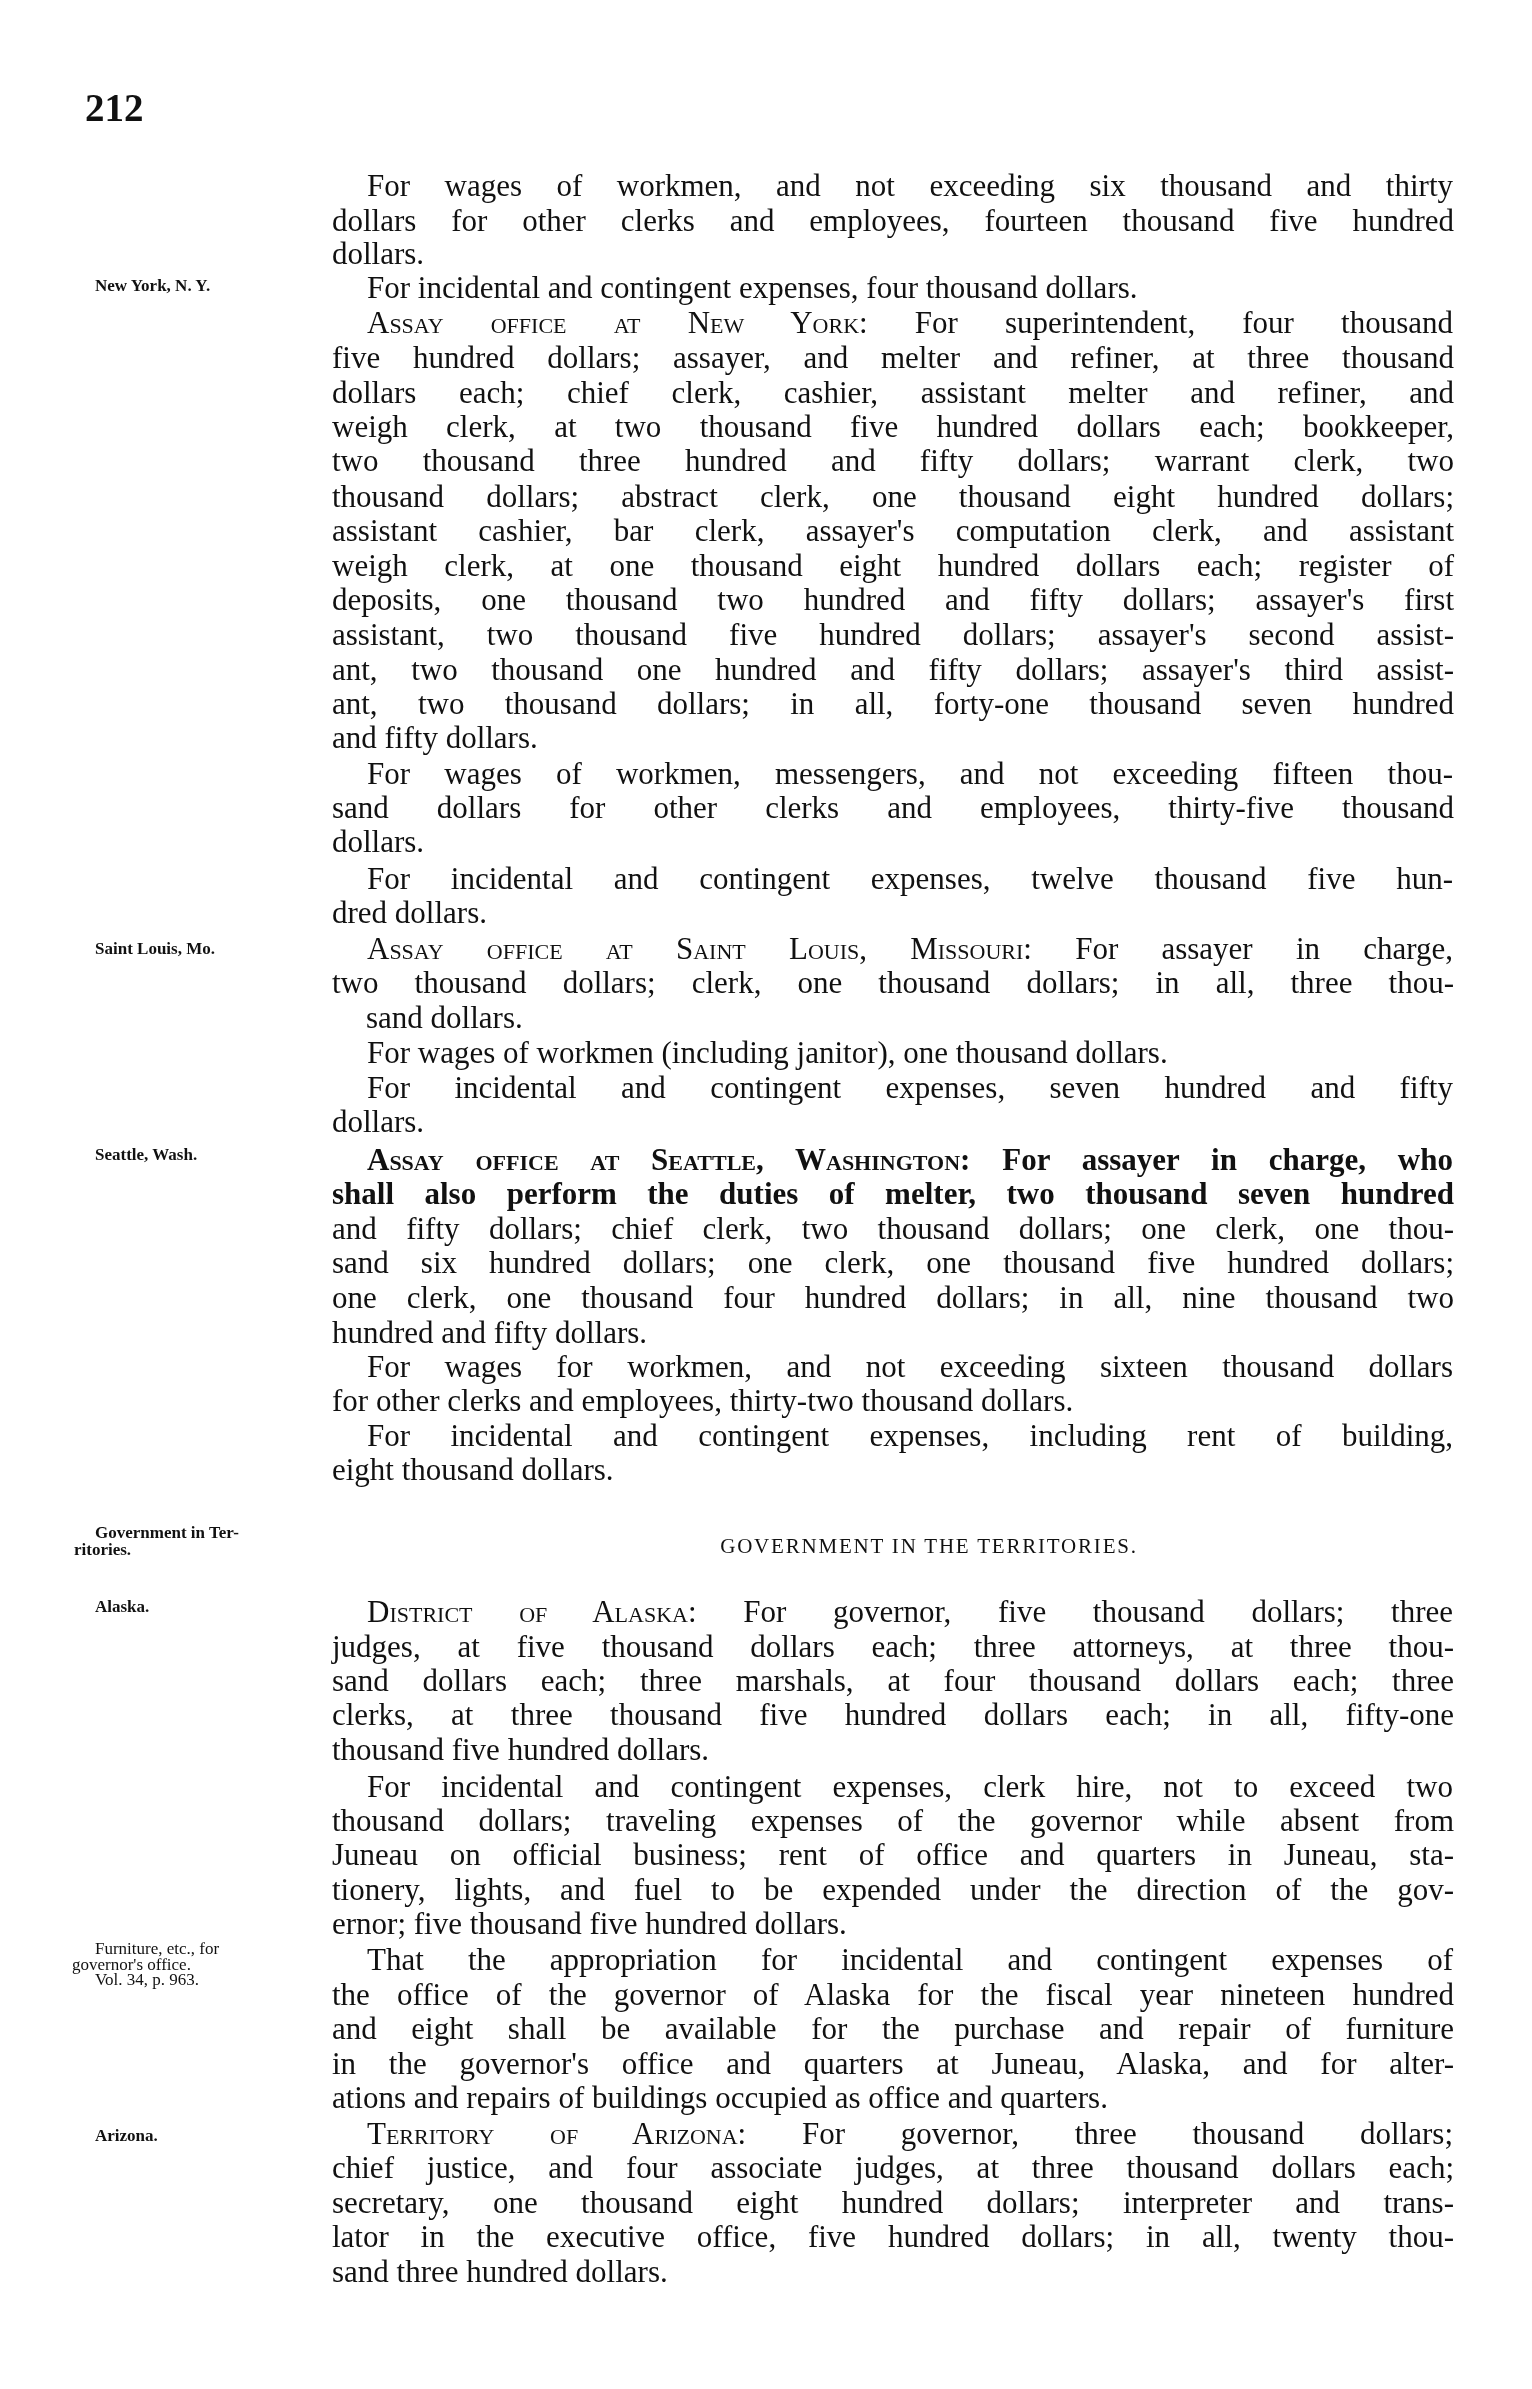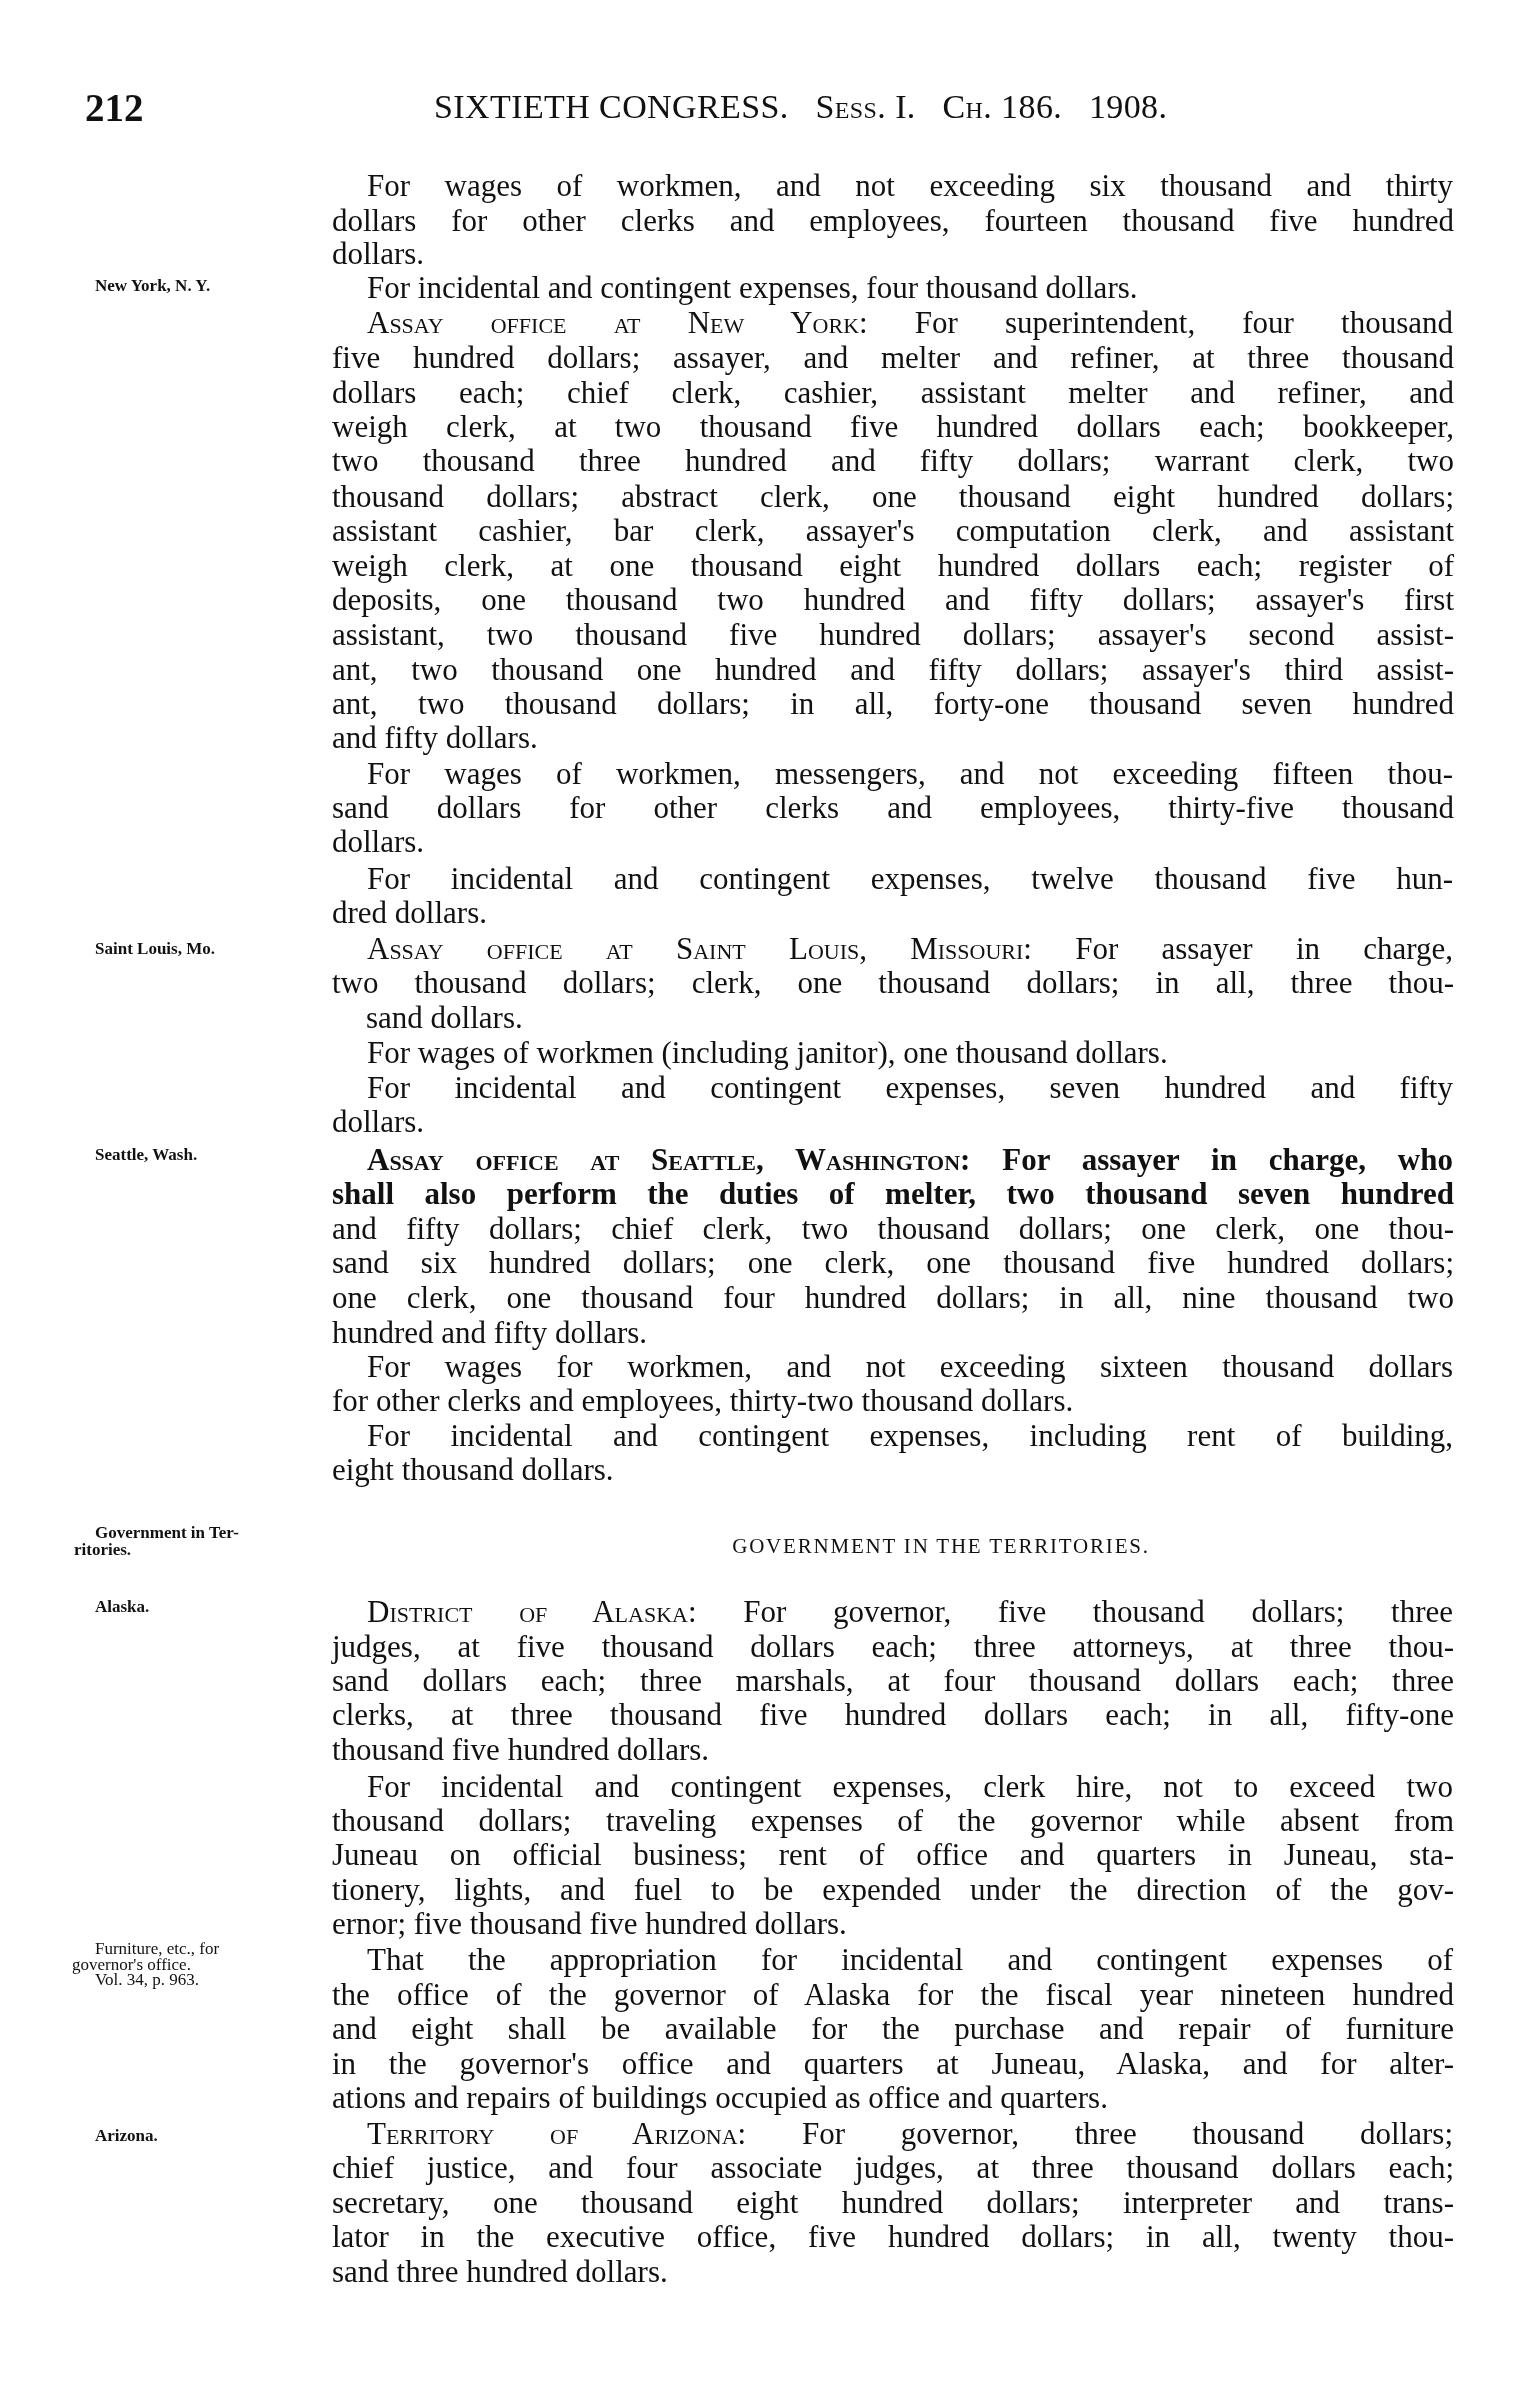--- a/index.html
+++ b/index.html
@@ -9,33 +9,27 @@
     .running-head { position: absolute; left: 434px; top: 7px; font-size: 34px; letter-spacing: 0.4px; white-space: nowrap; }
     .running-head .sc { font-variant: small-caps; }
     .body-col { position: absolute; left: 332px; width: 1122px; }
     .line { position: absolute; left: 0; width: 1122px; height: 35px; font-size: 31px; line-height: 35px; white-space: nowrap; text-align: justify; text-align-last: justify; }
     .line.last { text-align-last: left; }
     .line.indent { padding-left: 35px; width: 1086px; }
     .sc { font-variant: small-caps; }
     .bold { font-weight: bold; }
     .margin-note { position: absolute; font-size: 17px; font-weight: bold; line-height: 17.6px; white-space: nowrap; }
     .section-heading { position: absolute; left: 0; width: 1532px; text-align: center; font-size: 21px; letter-spacing: 1.8px; }
-    .section-heading span { position: relative; left: 171px; margin-left: 8px; }
+    .section-heading span { position: relative; left: 159px; margin-left: 8px; }
   </style>
 </head>
 <body>
 
 <div class="header">
   <span class="page-number">212</span>
-  <span class="running-head">
-    <span>SIXTIETH CONGRESS.</span>
-    &nbsp;&nbsp;<span class="sc">Sess. I.</span>
-    &nbsp;&nbsp;<span class="sc">Ch. 186.</span>
-    &nbsp;&nbsp;<span>1908.</span>
-  </span>
 </div>
 
 <div class="margin-note" style="left:95px; top:277px;">New York, N. Y.</div>
 <div class="margin-note" style="left:95px; top:940px;text-align:center;">Saint Louis, Mo.</div>
 <div class="margin-note" style="left:95px; top:1146px;">Seattle, Wash.</div>
 <div class="margin-note" style="left:95px; top:1524px;">Government in Ter-</div>
 <div class="margin-note" style="left:74px; top:1541px;">ritories.</div>
 <div class="margin-note" style="left:95px; top:1598px;">Alaska.</div>
 <div class="margin-note" style="left:95px; top:1940px; font-weight:normal;">Furniture, etc., for</div>
 <div class="margin-note" style="left:72px; top:1956px; font-weight:normal;">governor's office.</div>

